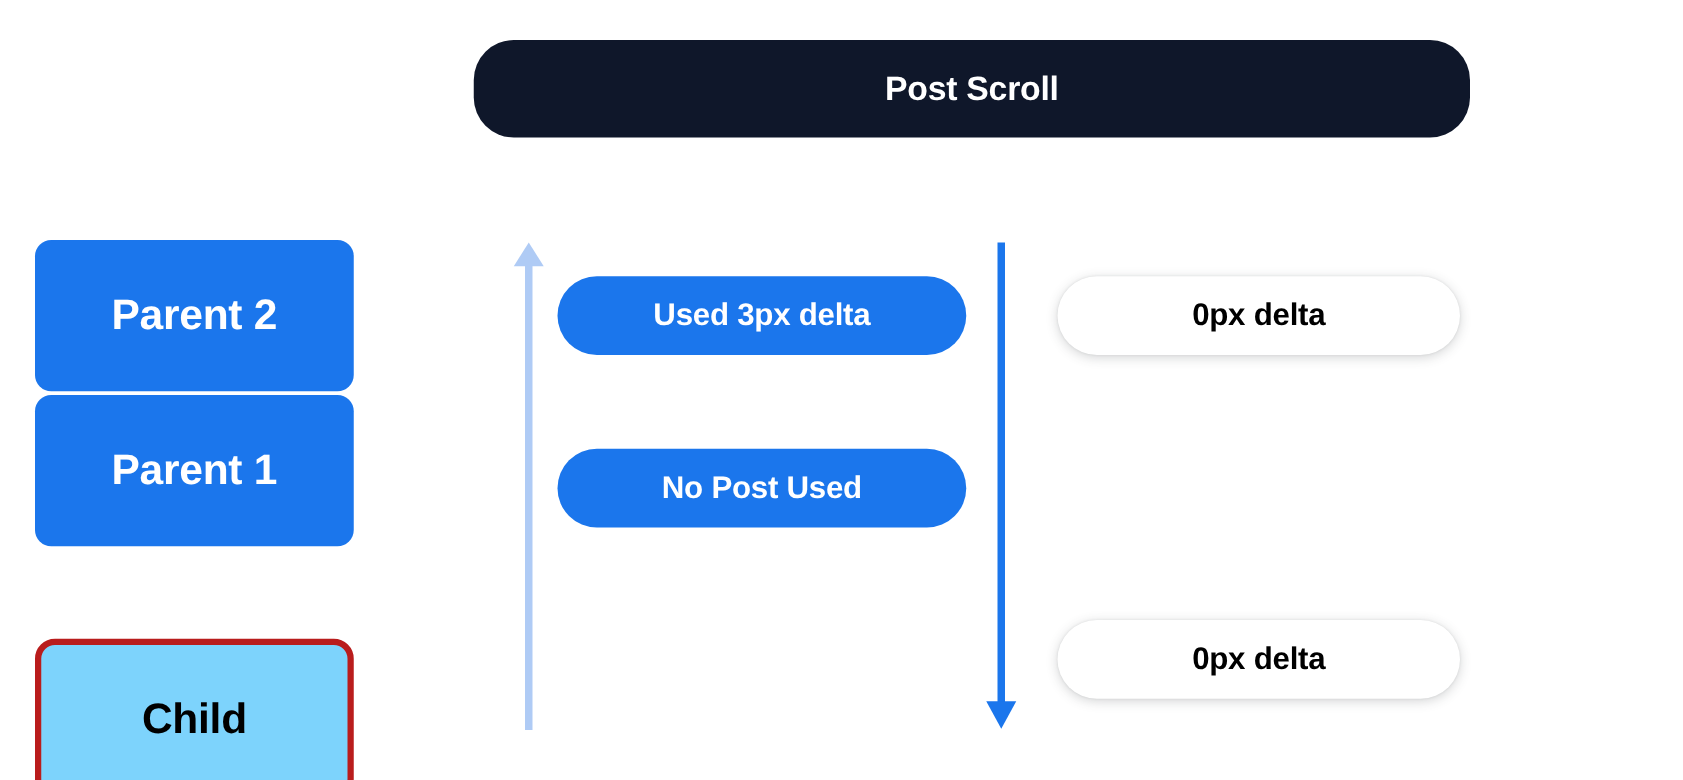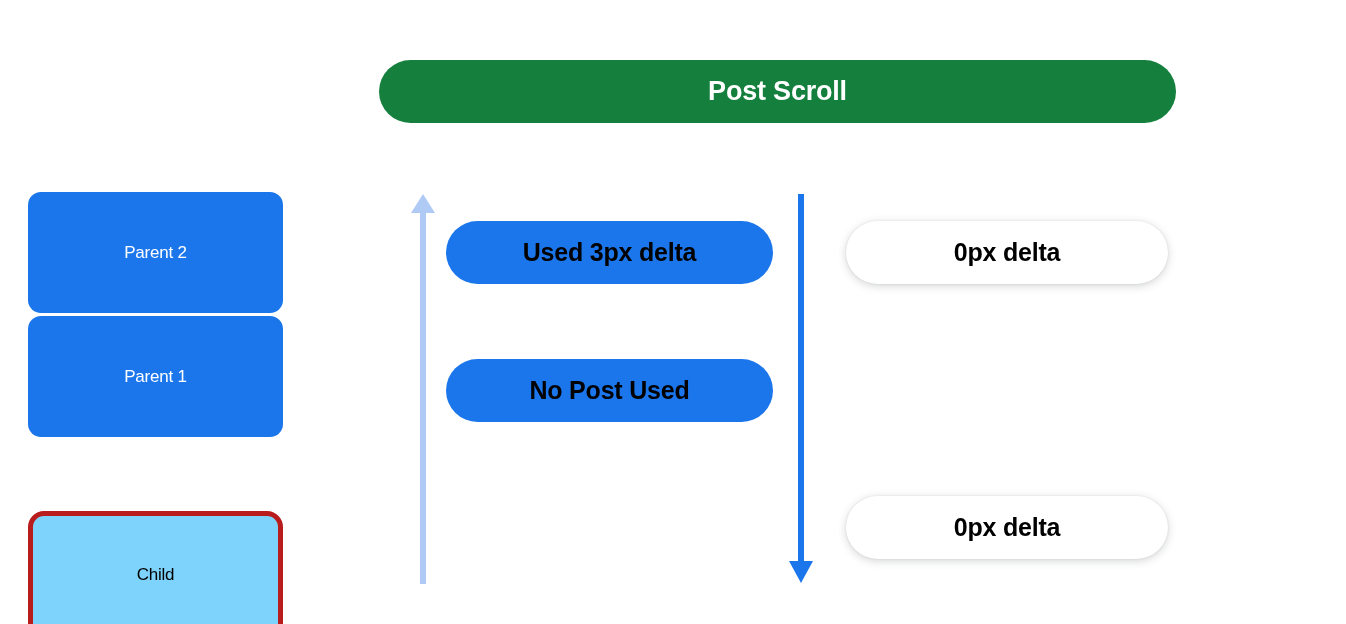--- a/index.html
+++ b/index.html
@@ -16,24 +16,24 @@
     width: 1346px;
     height: 624px;
     background: #ffffff;
     overflow: hidden;
   }
 
   
   .banner {
     position: absolute;
     left: 379px;
-    top: 60px;
+    top: 32px;
     width: 797px;
-    height: 63px;
-    background: #15803d;
+    height: 78px;
+    background: #0f172a;
     border-radius: 32px;
     display: flex;
     align-items: center;
     justify-content: center;
   }
   .banner-label {
     color: #ffffff;
     font-size: 27px;
     font-weight: bold;
     letter-spacing: -0.2px;
@@ -53,22 +53,22 @@
   .stack-box.filled {
     background: #1b76ec;
   }
   .stack-box.outlined {
     background: #7dd3fc;
     border: 5px solid #b91c1c;
     border-radius: 16px;
     margin-top: 48px;
   }
   .stack-label {
-    font-size: 17px;
-    font-weight: normal;
+    font-size: 34px;
+    font-weight: bold;
     letter-spacing: -0.2px;
   }
   .stack-box.filled .stack-label { color: #ffffff; }
   .stack-box.outlined .stack-label { color: #000000; }
 
   #box-parent2 { top: 192px; height: 121px; }
   #box-parent1 { top: 316px; height: 121px; }
   #box-child   { top: 463px; height: 128px; }
 
   
@@ -133,21 +133,21 @@
   .pill-label {
     font-size: 25px;
     font-weight: bold;
     letter-spacing: -0.2px;
   }
   .pill.blue {
     background: #1b76ec;
     left: 446px;
     width: 327px;
   }
-  .pill.blue .pill-label { color: #000000; }
+  .pill.blue .pill-label { color: #ffffff; }
 
   .pill.white {
     background: #ffffff;
     left: 846px;
     width: 322px;
     box-shadow: 0 2px 9px rgba(60,64,67,0.22), 0 0 2px rgba(60,64,67,0.12);
   }
   .pill.white .pill-label { color: #000000; }
 
   #pill-used-3px   { top: 221px; }

